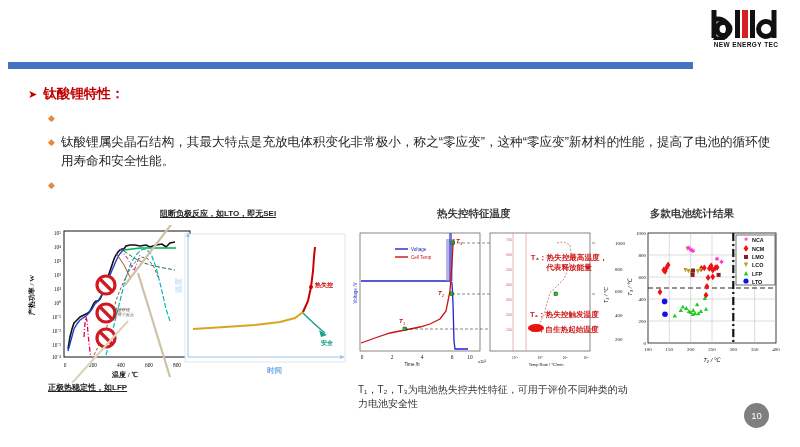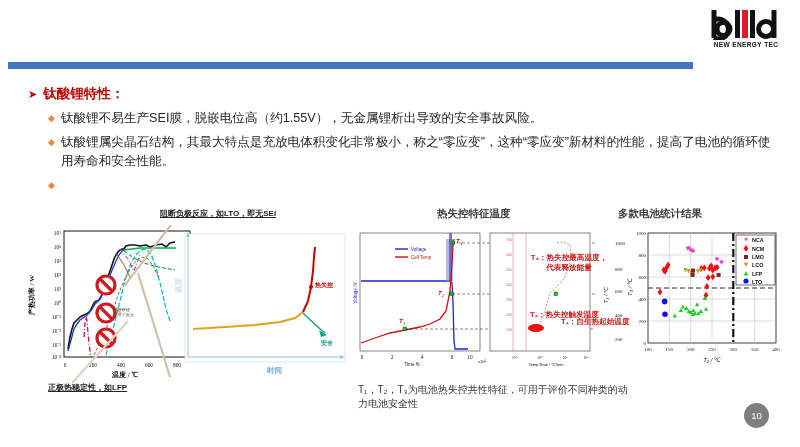--- a/index.html
+++ b/index.html
@@ -84,21 +84,20 @@
     <div class="logo-text">NEW ENERGY TEC</div>
   </div>
 
   <div class="bullets">
     <div class="b1">
       <span class="arrow">➤</span>
       <span class="txt">钛酸锂特性：</span>
     </div>
     <div class="b2">
       <span class="dia">◆</span>
-      <span class="txt">钛酸锂不易生产SEI膜，脱嵌电位高（约1.55V），无金属锂析出导致的安全事故风险。</span>
     </div>
     <div class="b2">
       <span class="dia">◆</span>
       <span class="txt">钛酸锂属尖晶石结构，其最大特点是充放电体积变化非常极小，称之“零应变”，这种“零应变”新材料的性能，提高了电池的循环使用寿命和安全性能。</span>
     </div>
     <div class="b2">
       <span class="dia">◆</span>
     </div>
   </div>
 
@@ -264,23 +263,23 @@
           <text x="265" y="48">800</text>
         <text x="265" y="70">600</text>
           <text x="265" y="94">400</text>
         <text x="265" y="118">200</text>
       </g>
       <text x="258" y="72" text-anchor="middle" transform="rotate(-90 258 72)" style="font-size:5.5px;fill:#111;font-style:italic;">T₃ / ℃</text>
     </svg>
 
     <div class="anno-red" style="left:530px;top:48px;width:78px;white-space:normal;">T₃：热失控最高温度，代表释放能量</div>
     <div class="anno-red" style="left:530px;top:105px;">T₂：热失控触发温度</div>
-    <div class="anno-red" style="left:530px;top:112px;margin-left:31px;">T₁：自生热起始温度</div>
-
-    <div class="fcap" style="left:618px;top:2px;">多款电池统计结果</div>
+    <div class="anno-red" style="left:530px;top:120px;">T₁：自生热起始温度</div>
+
+    <div class="fcap" style="left:650px;top:2px;">多款电池统计结果</div>
 
     <svg style="position:absolute;left:626px;top:20px;" width="170" height="155" viewBox="0 0 170 155">
 
       <rect x="22" y="8" width="128" height="110" fill="#fff" stroke="#111" stroke-width="0.8"></rect>
       <g stroke="#b9b9b9" stroke-width="0.5">
         <line x1="43.3" y1="8" x2="43.3" y2="118"></line>
         <line x1="64.7" y1="8" x2="64.7" y2="118"></line>
         <line x1="86" y1="8" x2="86" y2="118"></line>
         <line x1="107.3" y1="8" x2="107.3" y2="118"></line>
         <line x1="128.7" y1="8" x2="128.7" y2="118"></line>

